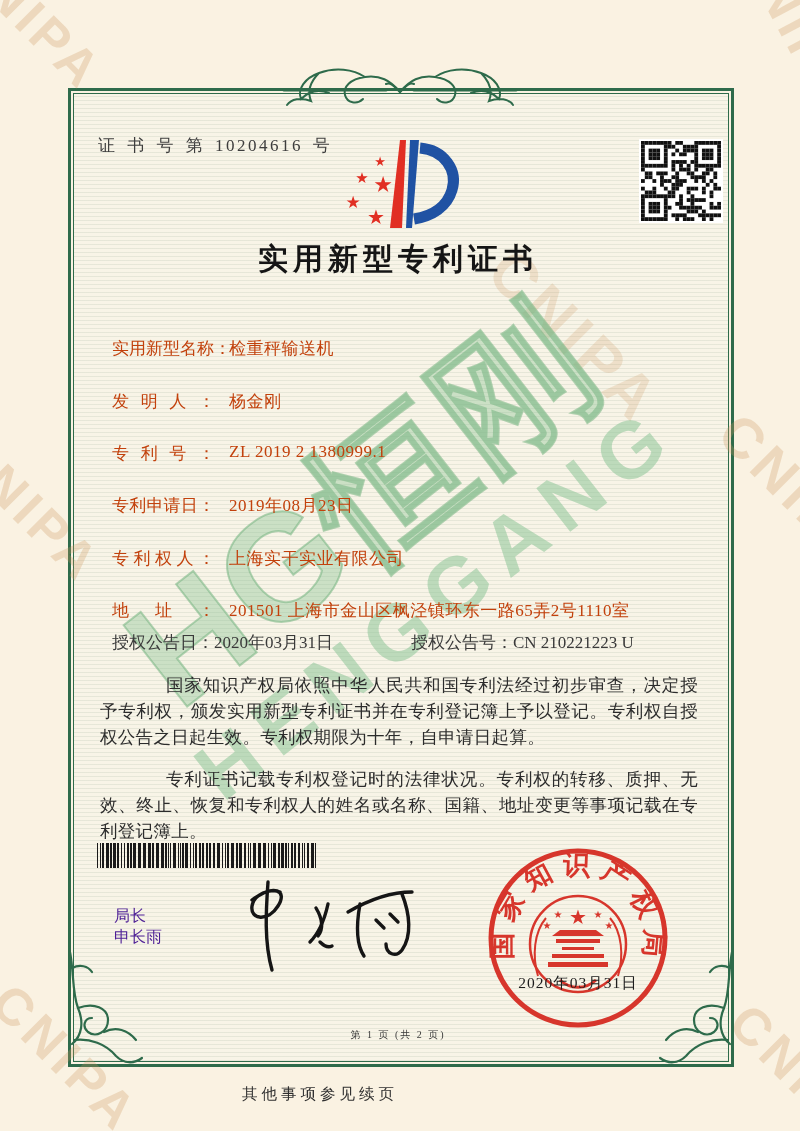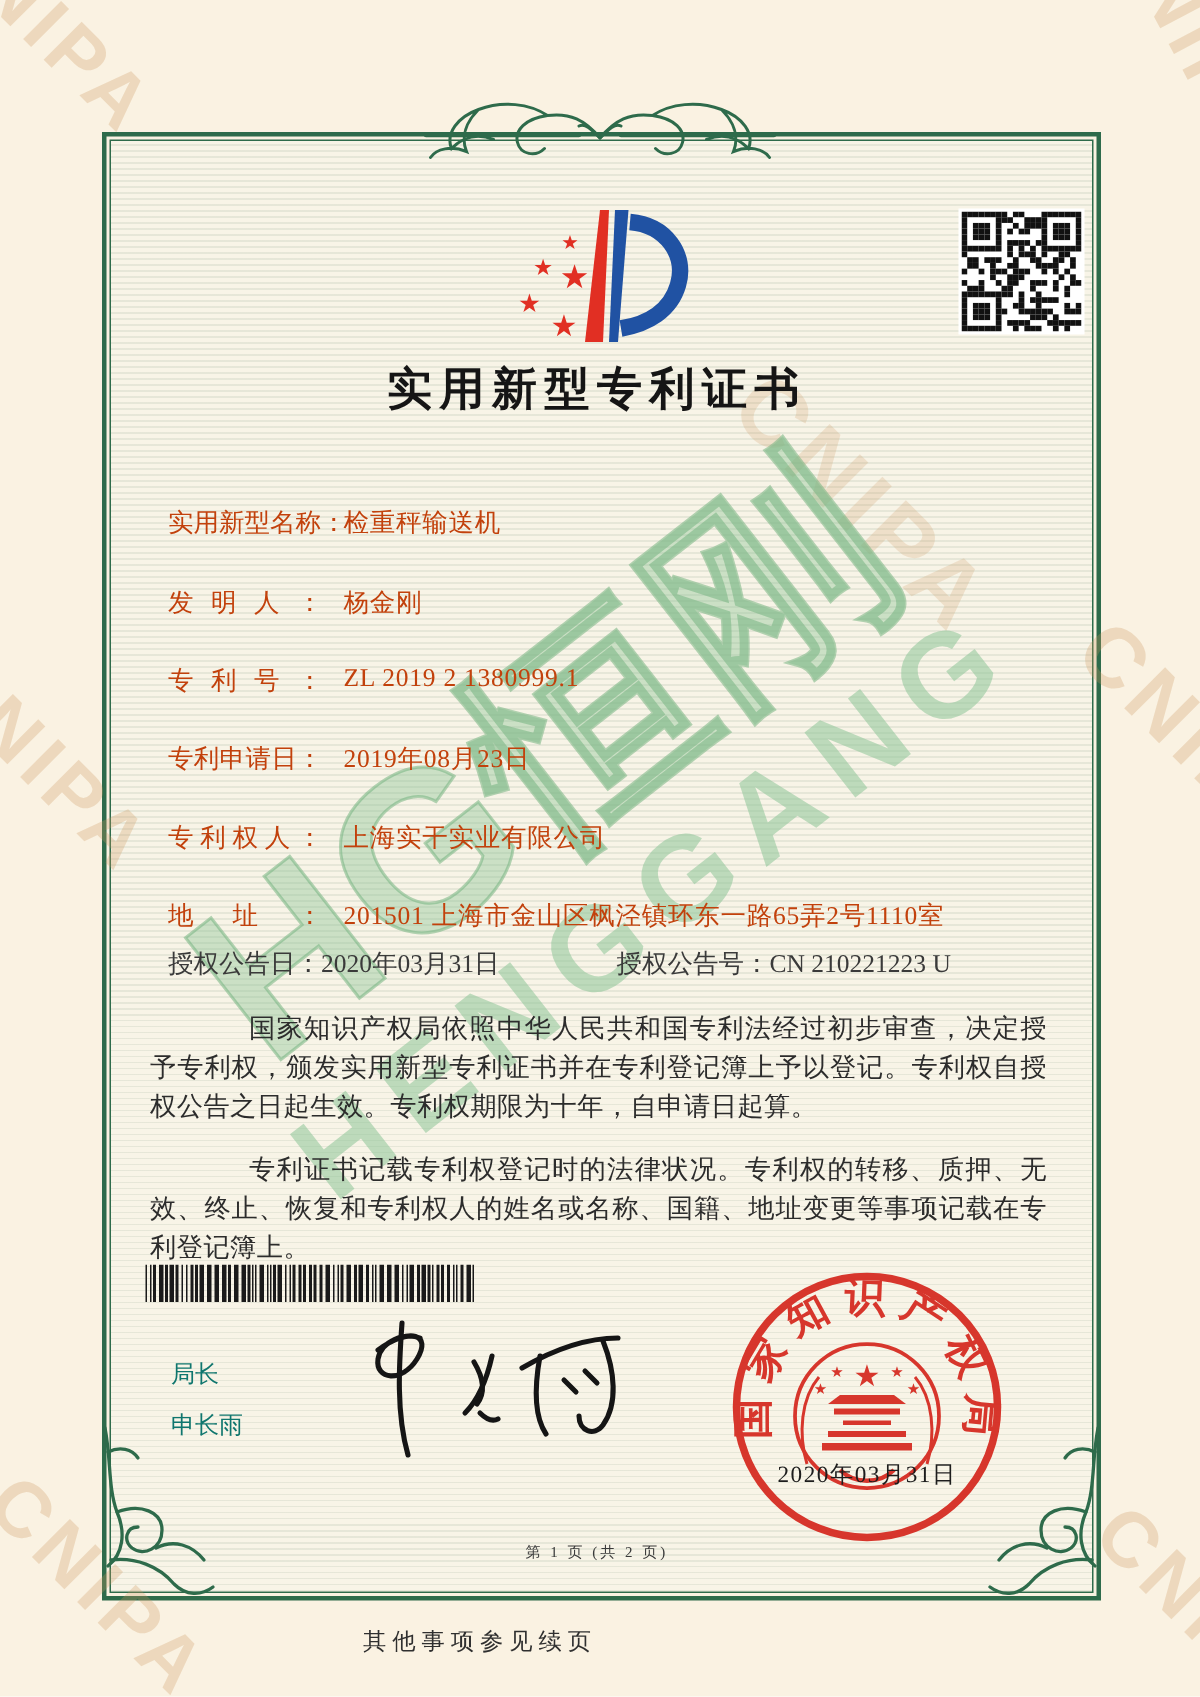--- a/index.html
+++ b/index.html
@@ -65,22 +65,22 @@
   }
   .fields{left:112px;top:330px;width:560px;}
   .field-row{position:absolute;left:0;white-space:nowrap;font-size:17px;color:#c2410c;}
   .f-label{display:inline-block;width:103px;text-align:justify;text-align-last:justify;vertical-align:top;}
   .f-value{margin-left:14px;letter-spacing:0.5px;}
   .grant-row{left:112px;top:631px;width:600px;font-size:17px;color:#3a3a3a;white-space:nowrap;}
   .grant-no{position:absolute;left:299px;top:0;}
   .paragraphs{left:84px;top:656px;width:630px;font-size:17.5px;line-height:26px;color:#2c2c2c;letter-spacing:0.3px;text-align:justify;}
   .paragraphs p{margin:16px;text-indent:66px;}
   .barcode{left:95px;top:843px;}
-  .officer{left:114px;top:906px;font-family:"Liberation Sans","DejaVu Sans",sans-serif;font-size:16px;color:#0f766e;}
-  .officer .name{margin-top:13px;}
+  .officer{left:114px;top:906px;font-family:"Liberation Sans","DejaVu Sans",sans-serif;font-size:16px;color:#4c1d95;}
+  .officer .name{margin-top:0;}
   .signature{left:222px;top:876px;}
   .seal{left:470px;top:830px;}
   .seal-date{left:478px;top:973px;width:200px;text-align:center;font-size:15.5px;color:#1d1d1d;letter-spacing:1px;z-index:3;}
   .page-info{left:68px;top:1028px;width:660px;text-align:center;font-size:10px;color:#3a3a3a;letter-spacing:2px;}
   .footer-note{left:0;top:1084px;width:640px;text-align:center;font-size:15.5px;color:#2f2f2f;letter-spacing:4px;}
 </style>
 </head>
 <body>
 
 <div class="page">
@@ -121,20 +121,21 @@
   <svg class="ornament orn-br" width="90" height="120" viewBox="0 0 90 120">
     <g transform="scale(-1,1) translate(-90,0)" stroke="#2e6b4b" stroke-width="2.2" fill="none" stroke-linecap="round">
       <path d="M10,4 C14,24 12,44 18,60 C24,74 22,88 12,96"></path>
       <path d="M18,60 C34,54 48,60 48,72 C48,84 36,90 28,84 C22,79 24,70 32,70"></path>
       <path d="M14,92 C30,90 46,96 56,108 C64,116 74,116 82,110"></path>
       <path d="M44,84 C56,78 68,82 76,92"></path>
       <path d="M12,20 C20,16 28,18 32,24"></path>
     </g>
   </svg>
 
+  <div class="content-item cert-no">证 书 号 第 10204616 号</div>
 
   <svg class="content-item logo" width="132" height="108" viewBox="0 0 132 108">
     <g fill="#e12f23" font-family="Liberation Sans,DejaVu Sans,sans-serif" text-anchor="middle">
       <text x="44" y="38" font-size="13">★</text>
       <text x="26" y="55" font-size="15">★</text>
       <text x="47" y="64" font-size="22">★</text>
       <text x="17" y="80" font-size="17">★</text>
       <text x="40" y="96" font-size="20">★</text>
     </g>
     <polygon points="64,12 70,12 66,100 54,100" fill="#e12f23"></polygon>

